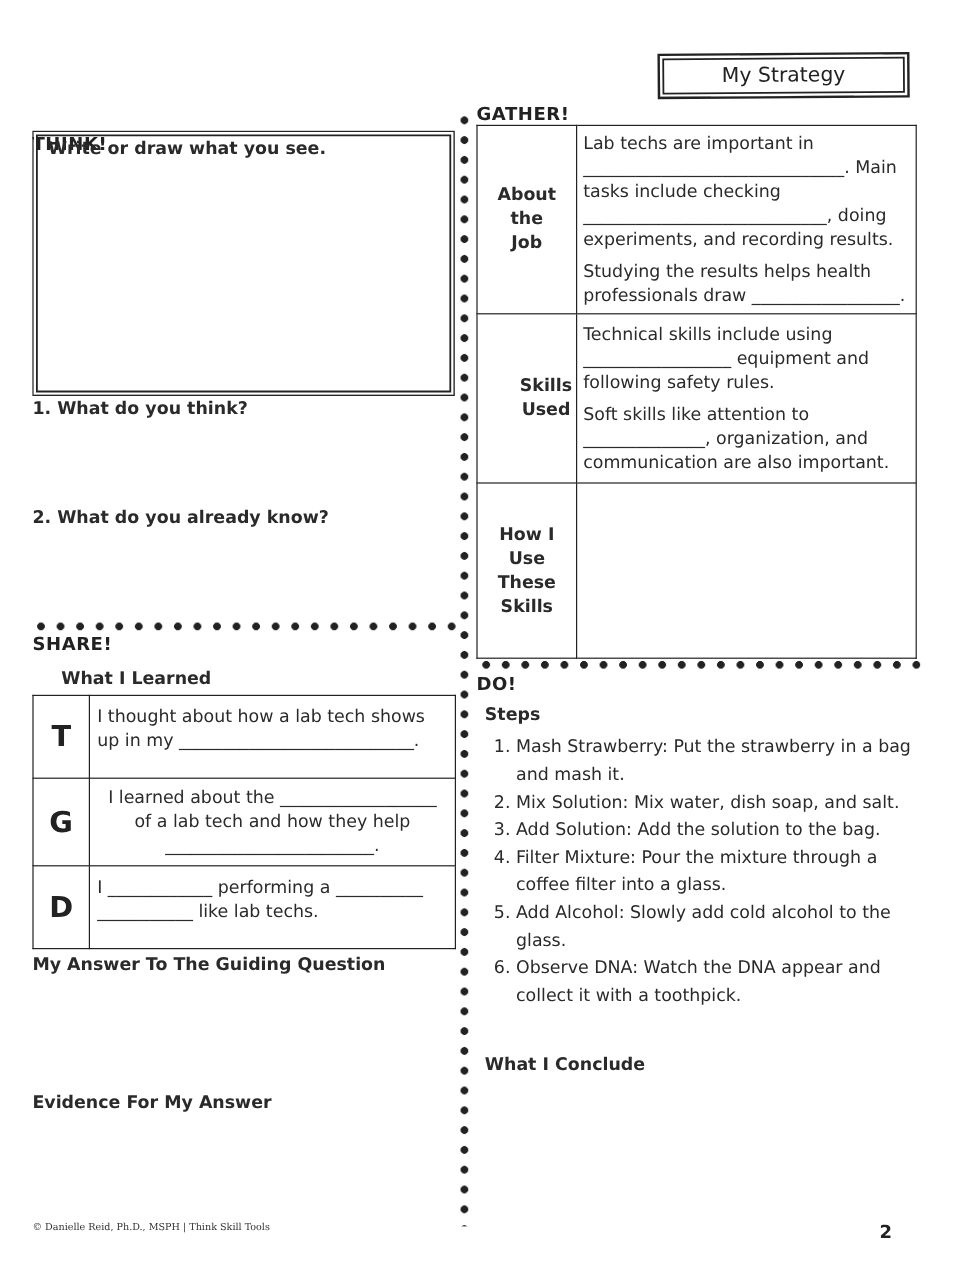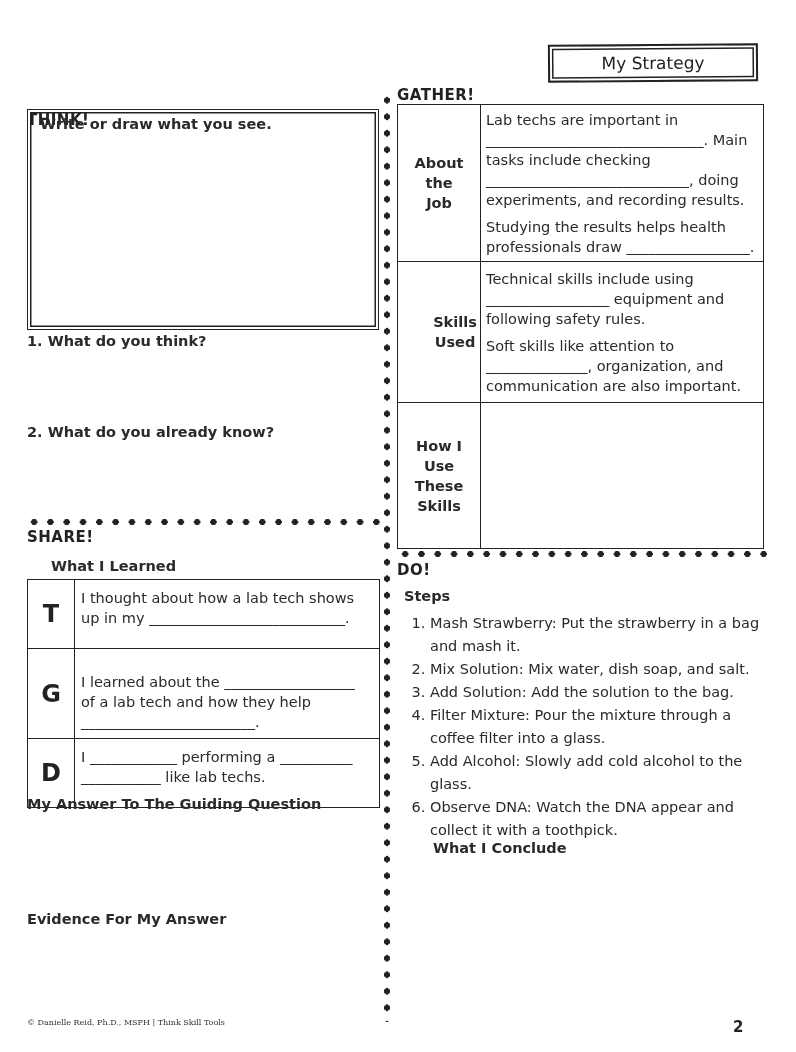--- a/index.html
+++ b/index.html
@@ -96,21 +96,21 @@
 <div class="abs h-section" style="left:27px; top:528px;">SHARE!</div>
 <div class="abs bold-label" style="left:51px; top:558px;">What I Learned</div>
 <table class="tgd">
   <tbody>
       <tr style="height:68px;">
     <td class="letter">T</td>
     <td class="txt">I thought about how a lab tech shows up in my ___________________________.</td>
   </tr>
   <tr style="height:69px;">
     <td class="letter">G</td>
-    <td class="txt" style="padding-top:23px;">I learned about the __________________ of a lab tech and how they help ________________________.</td>
+    <td class="txt" style="padding-top:6px;text-align:center;">I learned about the __________________ of a lab tech and how they help ________________________.</td>
   </tr>
   <tr style="height:68px;">
     <td class="letter">D</td>
     <td class="txt">I ____________ performing a __________ ___________ like lab techs.</td>
   </tr>
 </tbody>
   </table>
 <div class="abs bold-label" style="left:27px; top:796px;">My Answer To The Guiding Question</div>
 <div class="abs" style="left:27px; top:818px; width:350px; height:90px;"></div>
 <div class="abs bold-label" style="left:27px; top:911px;">Evidence For My Answer</div>
@@ -119,17 +119,17 @@
 <div class="abs h-section" style="left:397px; top:561px;">DO!</div>
 <div class="abs bold-label" style="left:404px; top:588px;">Steps</div>
 <ol class="steps">
   <li>Mash Strawberry: Put the strawberry in a bag and mash it.</li>
   <li>Mix Solution: Mix water, dish soap, and salt.</li>
   <li>Add Solution: Add the solution to the bag.</li>
   <li>Filter Mixture: Pour the mixture through a coffee filter into a glass.</li>
   <li>Add Alcohol: Slowly add cold alcohol to the glass.</li>
   <li>Observe DNA: Watch the DNA appear and collect it with a toothpick.</li>
 </ol>
-<div class="abs bold-label" style="left:404px; top:840px;margin-left:29px;">What I Conclude</div>
+<div class="abs bold-label" style="left:404px; top:880px;">What I Conclude</div>
 <div class="abs" style="left:404px; top:886px; width:360px; height:128px;"></div>
 
 <div class="abs footer-copy">© Danielle Reid, Ph.D., MSPH | Think Skill Tools</div>
 <div class="abs page-num">2</div>
 
 </body></html>

